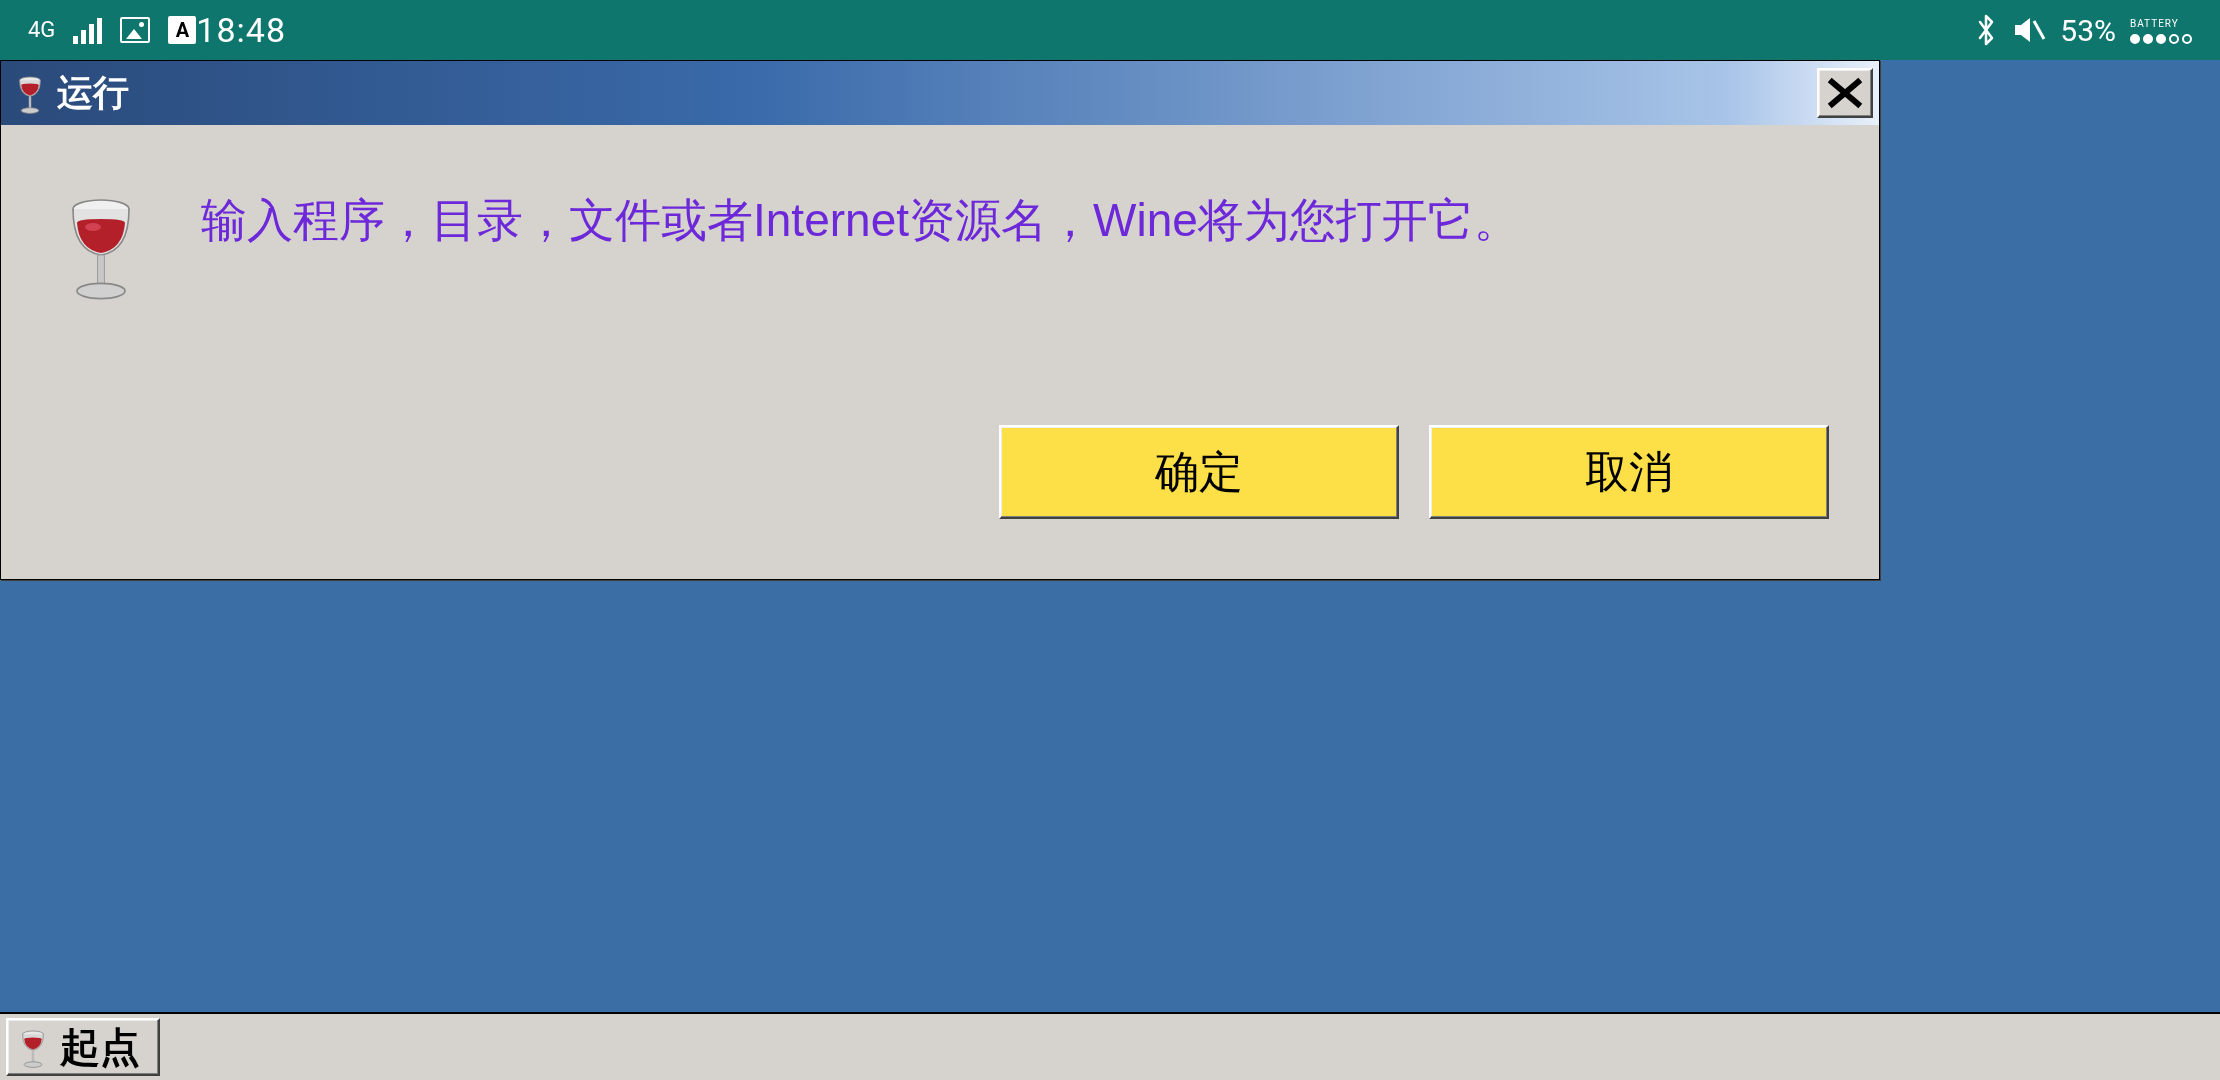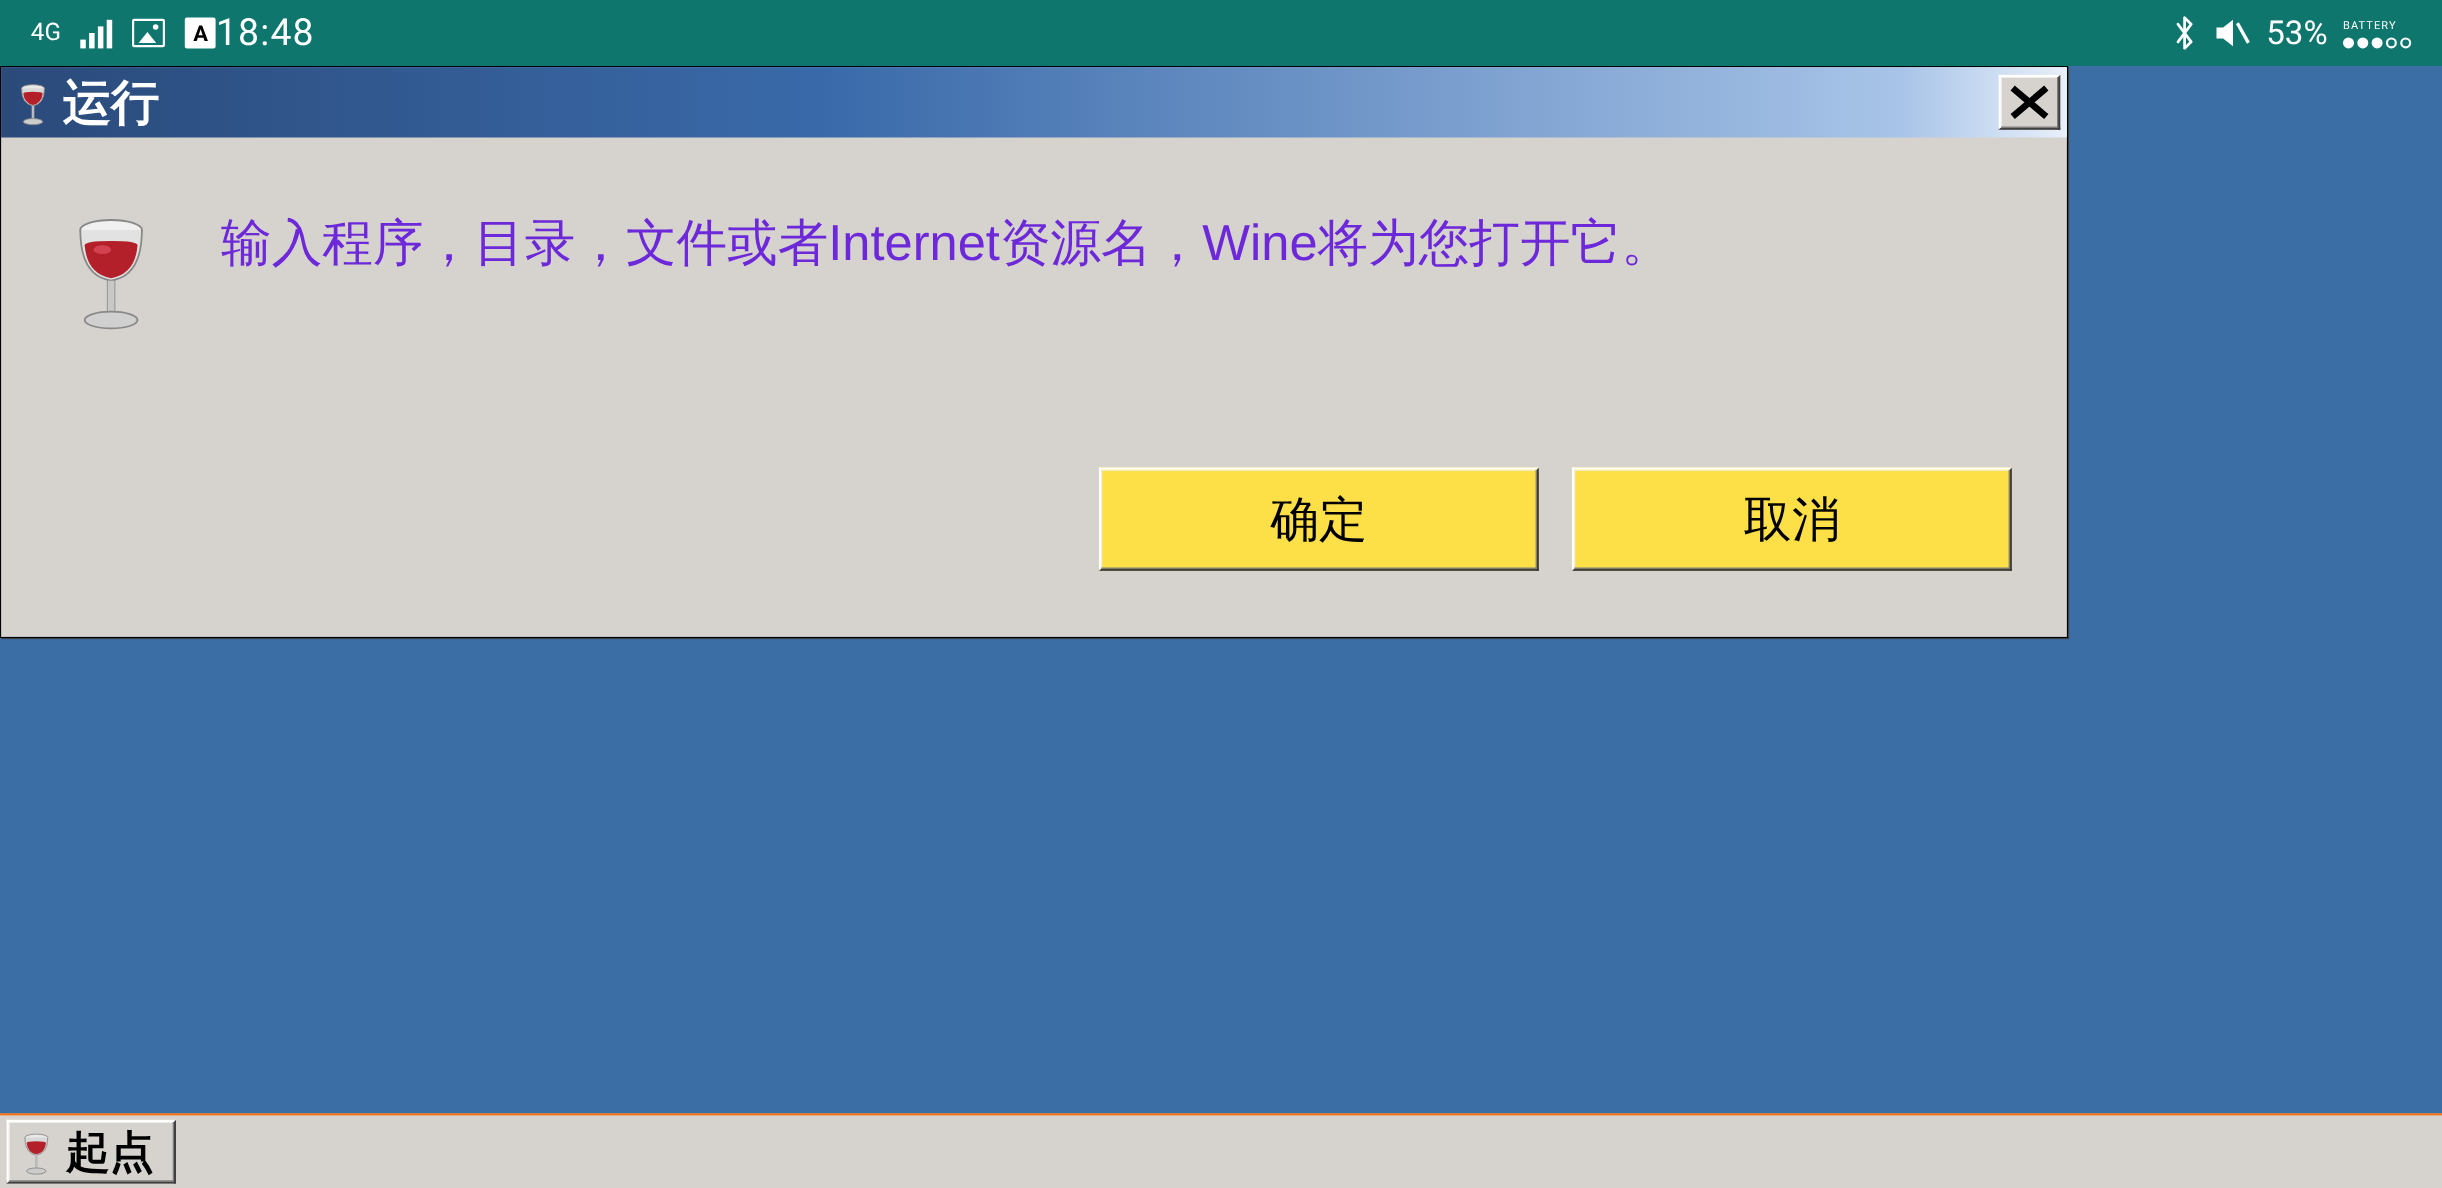--- a/index.html
+++ b/index.html
@@ -55,21 +55,21 @@
     box-shadow: 1px 1px 0 #404040;
   }
   .titlebar {
     height: 64px;
     background: linear-gradient(to right, #2a4a7a 0%, #3a6aaa 40%, #a8c4e8 92%, #e8f0fa 100%);
     display: flex;
     align-items: center;
     padding: 0 6px 0 12px;
     color: #fff;
     font-weight: bold;
-    font-size: 44px;
+    font-size: 36px;
   }
   .titlebar .title-text { margin-left: 10px; }
   .titlebar .spacer { flex: 1; }
   .close-btn {
     width: 56px; height: 50px;
     background: #d6d3ce;
     border: 2px solid #fff;
     border-right-color:#404040;
     border-bottom-color:#404040;
     box-shadow: inset -1px -1px 0 #808080, inset 1px 1px 0 #eeeeee;
@@ -142,21 +142,21 @@
     color:#000;
     display:flex;align-items:center;justify-content:center;
     cursor:pointer;
     font-family: inherit;
   }
 
   
   .taskbar{
     height: 68px;
     background:#d6d3ce;
-    border-top:2px solid #f97316;
+    border-top:2px solid #000000;
     display:flex;
     align-items:center;
     padding: 4px 6px;
   }
   .start-btn{
     height: 58px;
     padding: 0 18px 0 8px;
     background:#d6d3ce;
     border:2px solid #fff;
     border-right-color:#404040;

